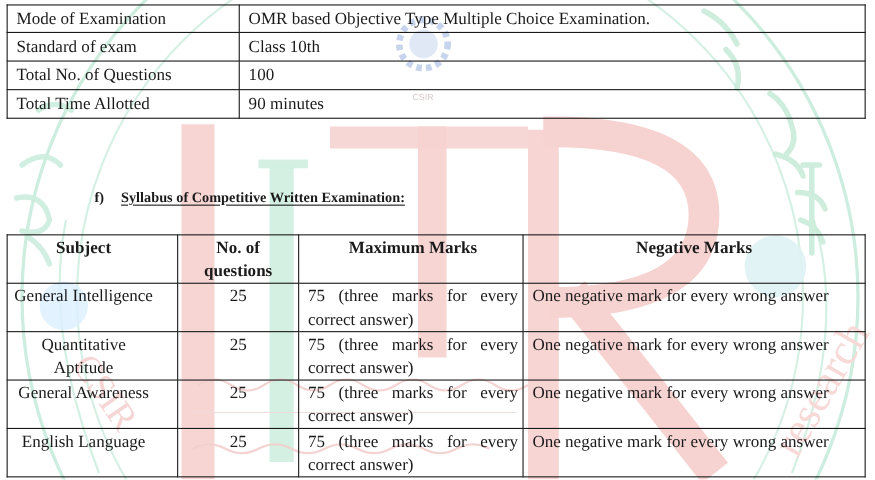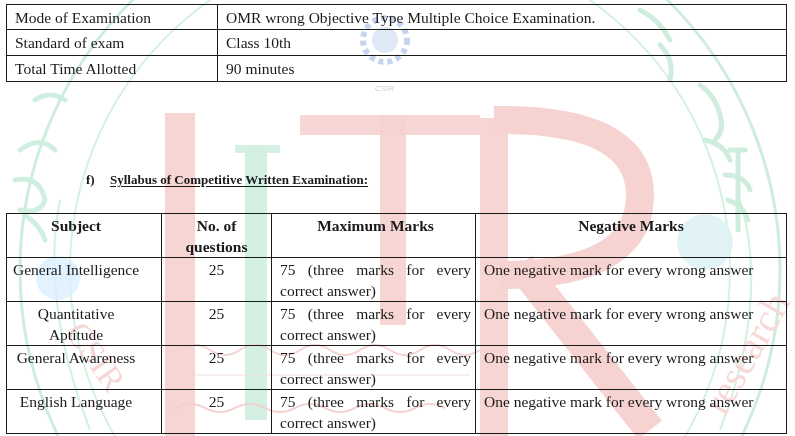--- a/index.html
+++ b/index.html
@@ -151,25 +151,29 @@
     </g>
   </svg>
 </div>
 
 <div class="content">
 
   <table class="t1">
     <tbody>
       <tr class="r1">
         <td class="k">Mode of Examination</td>
-        <td class="v">OMR wrong Objective Type Multiple Choice Examination.</td>
+        <td class="v">OMR based Objective Type Multiple Choice Examination.</td>
       </tr>
       <tr class="r3">
         <td class="k">Standard of exam</td>
         <td class="v">Class 10th</td>
+      </tr>
+      <tr class="r4">
+        <td class="k">Total No. of Questions</td>
+        <td class="v">100</td>
       </tr>
       <tr class="r5">
         <td class="k">Total Time Allotted</td>
         <td class="v">90 minutes</td>
       </tr>
     </tbody>
   </table>
 
   <div class="heading">
     <span class="num">f)</span><span class="txt">Syllabus of Competitive Written Examination:</span>

